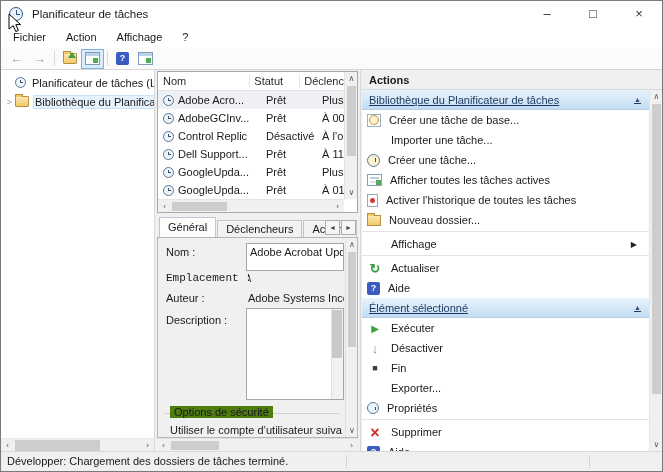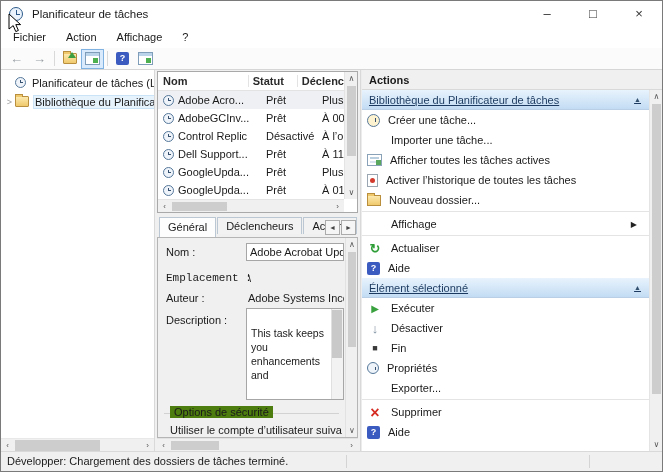--- a/index.html
+++ b/index.html
@@ -45,48 +45,48 @@
   .tree-pane { width: 154px; border-right: 1px solid #d9d9d9; position: relative; background: #fff; flex: none; }
   .tree-item { display: flex; align-items: center; height: 19px; padding-left: 3px; white-space: nowrap; overflow: hidden; }
   .tree-exp { width: 11px; color: #a0a0a0; font-size: 9px; text-align: center; flex: none; }
   .tree-ico { margin-right: 4px; flex: none; }
   .tree-lbl { padding: 1px 2px; }
   .tree-item.sel .tree-lbl { background: #e6f2fc; border: 1px solid #cbe3f7; padding: 0 1px; }
   
   .mid-pane { width: 206px; position: relative; background: #f0f0f0; border-right: 1px solid #d9d9d9; flex: none; }
   .task-list { position: absolute; top: 1px; left: 2px; right: 2px; height: 142px; background: #fff; border: 1px solid #a9a9a9; }
   .tl-inner { position: absolute; top: 0; left: 0; right: 13px; bottom: 13px; overflow: hidden; }
-  .tl-hdr { height: 19px; display: flex; align-items: center; border-bottom: 1px solid #e3e3e3; color: #2a2a2a; font-weight: bold; }
+  .tl-hdr { height: 19px; display: flex; align-items: center; border-bottom: 1px solid #e3e3e3; color: #2a2a2a; }
   .h-name { width: 104px; padding-left: 5px; border-right: 1px solid #e3e3e3; }
   .h-status { width: 56px; padding-left: 4px; border-right: 1px solid #e3e3e3; }
   .h-trig { flex: 1; padding-left: 4px; }
   .trow { height: 18px; display: flex; align-items: center; white-space: nowrap; }
   .trow.sel { background: #eef0f4; }
   .trow .cic { margin: 0 4px 0 5px; }
   .r-name { width: 84px; overflow: hidden; }
   .r-status { width: 56px; padding-left: 4px; overflow: hidden; }
   .r-trig { flex: 1; padding-left: 4px; overflow: hidden; }
   
   .sb { background: #f0f0f0; position: absolute; }
   .sb-btn { position: absolute; width: 13px; height: 13px; color: #555; font-size: 8px; line-height: 13px; text-align: center; }
   .sb-thumb { position: absolute; background: #cdcdcd; }
   .tl-vscroll { top: 0; bottom: 13px; right: 0; width: 13px; border-left: 1px solid #e4e4e4; }
   .tl-hscroll { left: 0; right: 13px; bottom: 0; height: 13px; border-top: 1px solid #e4e4e4; }
   .tree-hscroll { left: 0; right: 0; bottom: 0; height: 13px; border-top: 1px solid #e8e8e8; }
   
   .detail-pane { position: absolute; top: 147px; left: 2px; right: 2px; bottom: 0; }
-  .tabs { height: 20px; display: flex; align-items: flex-start; padding-left: 2px; position: relative; }
+  .tabs { height: 20px; display: flex; align-items: flex-end; padding-left: 2px; position: relative; }
   .tab { height: 17px; line-height: 16px; padding: 0 8px; background: #f2f2f2; border: 1px solid #bcc7d4; border-bottom: none; margin-right: 1px; }
   .tab.active { height: 20px; line-height: 19px; background: #fdfdfd; z-index: 2; }
   .tab-scrollers { position: absolute; right: 2px; top: 3px; display: flex; gap: 1px; }
   .tab-sc { width: 15px; height: 15px; border: 1px solid #ababab; background: #f5f5f5; font-size: 7px; line-height: 13px; text-align: center; color: #444; }
   .detail-body { position: absolute; top: 20px; left: 0; right: 0; bottom: 13px; background: #f0f0f0; border: 1px solid #b5b5b5; padding-left: 21px; }
   .f-label { position: absolute; left: 8px; color: #1a1a1a; }
   .f-box { position: absolute; background: #fff; border: 1px solid #a6a6a6; overflow: hidden; white-space: nowrap; }
-  .nom-box { left: 88px; top: 5px; width: 98px; height: 18px; line-height: 16px; padding-left: 3px; }
+  .nom-box { left: 88px; top: 5px; width: 98px; height: 28px; line-height: 16px; padding-left: 3px; }
   .f-value { position: absolute; left: 90px; white-space: nowrap; overflow: hidden; max-width: 96px; }
   .desc-box { left: 88px; top: 70px; width: 98px; height: 92px; padding: 3px 15px 3px 4px; white-space: pre-line; line-height: 14px; font-size: 10.5px; }
   .desc-scroll { position: absolute; right: 0; top: 0; bottom: 0; width: 12px; background: #f2f2f2; border-left: 1px solid #e0e0e0; }
   .desc-thumb { position: absolute; top: 1px; right: 1px; width: 10px; height: 48px; background: #c9c9c9; }
   .sec-group { position: absolute; left: 6px; right: 18px; top: 175px; border-top: 1px solid #d2d2d2; }
   .sec-group-lbl { position: absolute; top: -8px; left: 6px; background: #4d7c0f; padding: 0 4px; }
   .user-line { position: absolute; left: 12px; top: 186px; white-space: nowrap; }
   .user-chev { font-size: 8px; color: #555; margin-left: 4px; }
   .dp-vscroll { top: 0; bottom: 0; right: 0; width: 12px; border-left: 1px solid #e2e2e2; }
   .dp-vscroll .sb-btn { width: 12px; }
@@ -267,22 +267,20 @@
       </div>
       <div class="detail-body">
         <span class="f-label" style="top:8px;">Nom :</span>
         <span class="f-box nom-box">Adobe Acrobat Upd</span>
         <span class="f-label" style="top:34px;font-family:Liberation Mono, monospace;">Emplacement :</span>
         <span class="f-value" style="top:34px;">\</span>
         <span class="f-label" style="top:54px;">Auteur :</span>
         <span class="f-value" style="top:54px;">Adobe Systems Inco</span>
         <span class="f-label" style="top:76px;">Description :</span>
         <span class="f-box desc-box">
-          <span>This task keeps you
-enhancements and</span>
           <span class="desc-scroll"><span class="desc-thumb"></span></span>
         </span>
         <div class="sec-group">
           <span class="sec-group-lbl">Options de sécurité</span>
         </div>
         <span class="user-line">
           <span>Utiliser le compte d’utilisateur suiva</span><span class="user-chev">⌄</span>
         </span>
         <div class="sb dp-vscroll">
           <span class="sb-btn" style="top:0; left:0;">∧</span>
@@ -299,26 +297,30 @@
   </div>
 
   <div class="actions-pane">
     <div class="ap-title">Actions</div>
     <div class="ap-body">
         <div class="sec-h">
           <span class="sh-lbl">Bibliothèque du Planificateur de tâches</span>
           <span class="sec-ar">▲</span>
         </div>
         <div class="a-item">
+          <span class="aic ai-create-basic-task"></span>
+          <span class="albl">Créer une tâche de base...</span>
+        </div>
+        <div class="a-item">
+          <span class="aic ai-none"></span>
+          <span class="albl">Importer une tâche...</span>
+        </div>
+        <div class="a-item">
           <span class="aic ai-create-task"></span>
           <span class="albl">Créer une tâche...</span>
-        </div>
-        <div class="a-item">
-          <span class="aic ai-none"></span>
-          <span class="albl">Importer une tâche...</span>
         </div>
         <div class="a-item">
           <span class="aic ai-display-tasks"></span>
           <span class="albl">Afficher toutes les tâches actives</span>
         </div>
         <div class="a-item">
           <span class="aic ai-enable-history"></span>
           <span class="albl">Activer l’historique de toutes les tâches</span>
         </div>
         <div class="a-item">
@@ -350,26 +352,26 @@
         </div>
         <div class="a-item">
           <span class="aic ai-disable"></span>
           <span class="albl">Désactiver</span>
         </div>
         <div class="a-item">
           <span class="aic ai-end"></span>
           <span class="albl">Fin</span>
         </div>
         <div class="a-item">
+          <span class="aic ai-none"></span>
+          <span class="albl">Exporter...</span>
+        </div>
+        <div class="a-item">
           <span class="aic ai-properties"></span>
           <span class="albl">Propriétés</span>
-        </div>
-        <div class="a-item">
-          <span class="aic ai-none"></span>
-          <span class="albl">Exporter...</span>
         </div>
         <div class="a-sep"></div>
         <div class="a-item">
           <span class="aic ai-delete"></span>
           <span class="albl">Supprimer</span>
         </div>
         <div class="a-item">
           <span class="aic ai-help"></span>
           <span class="albl">Aide</span>
         </div>

